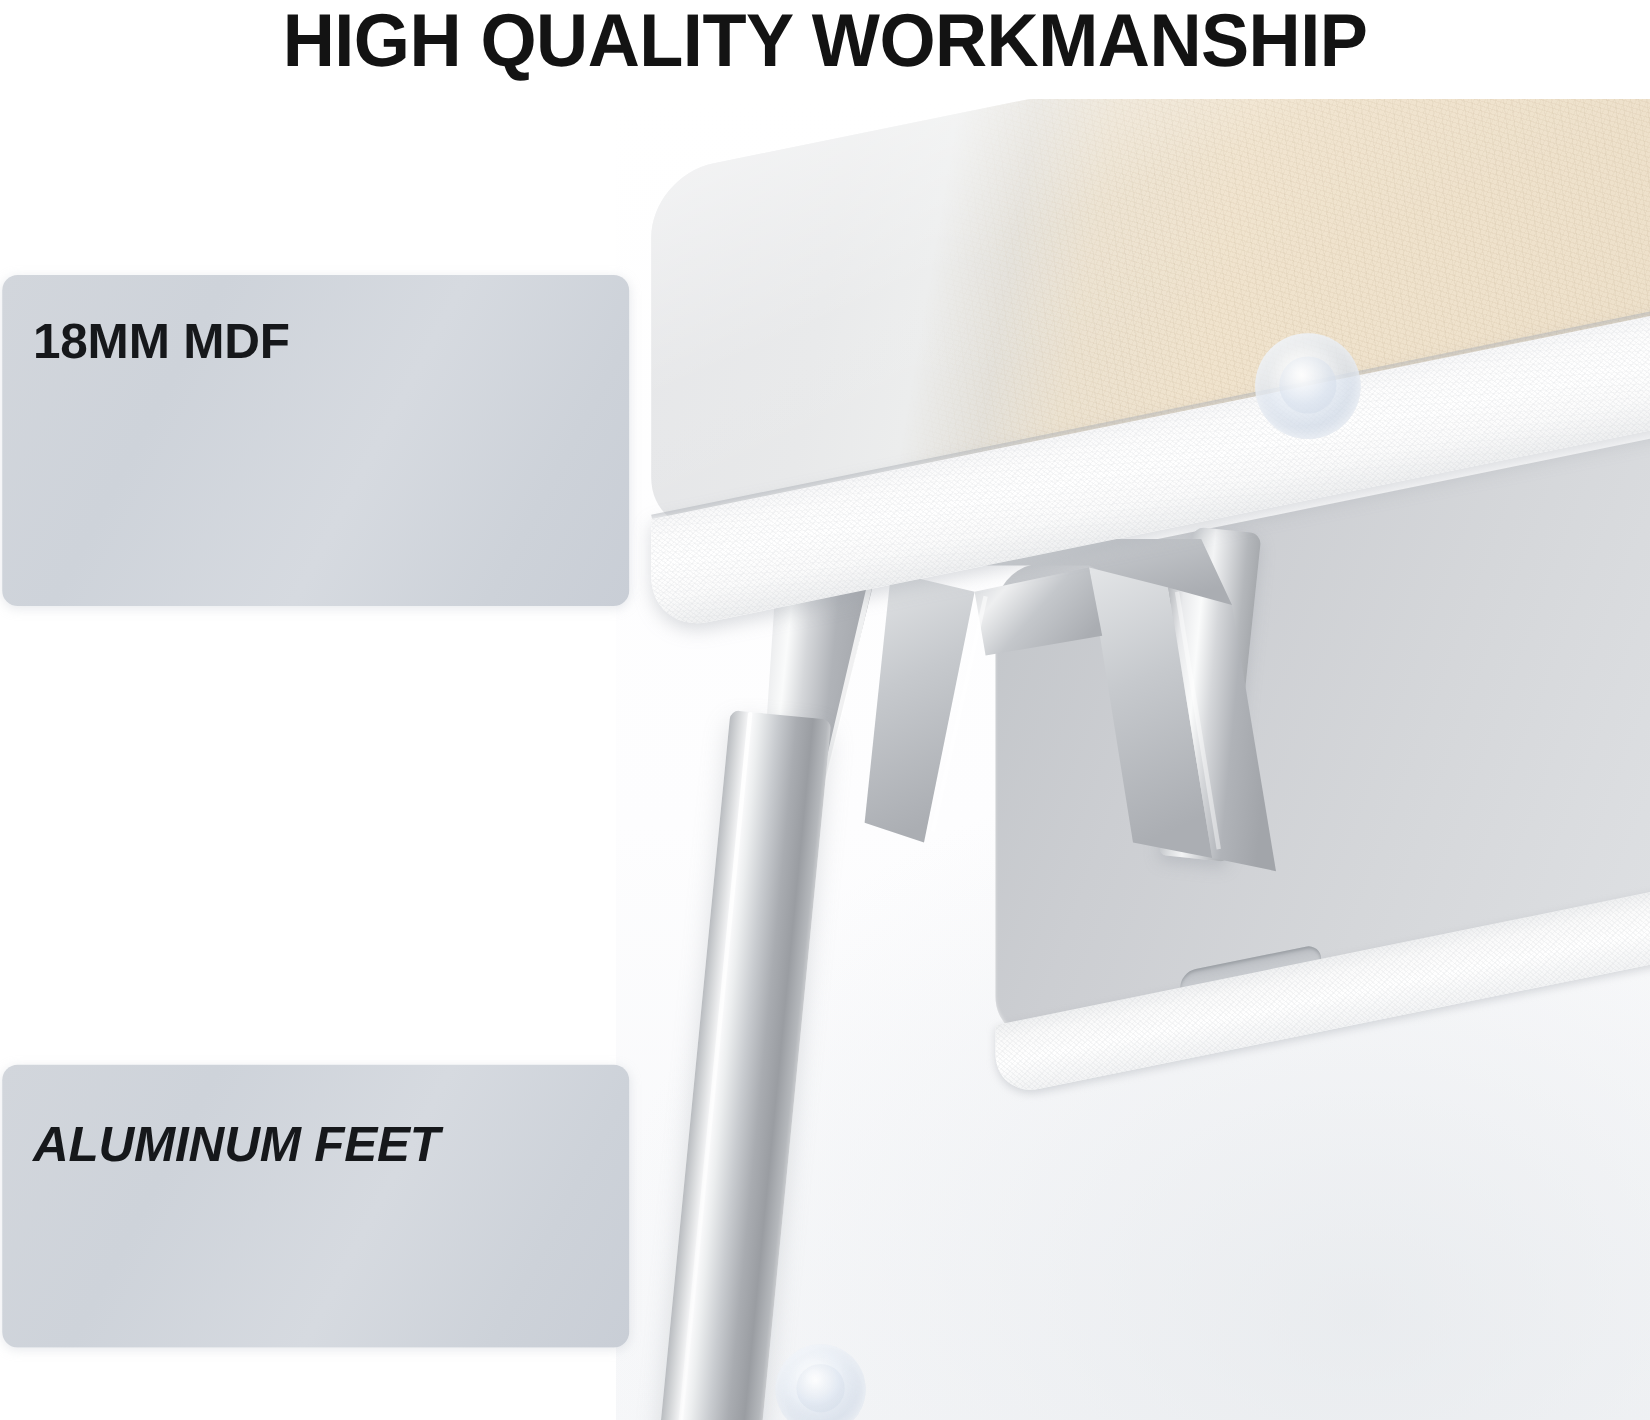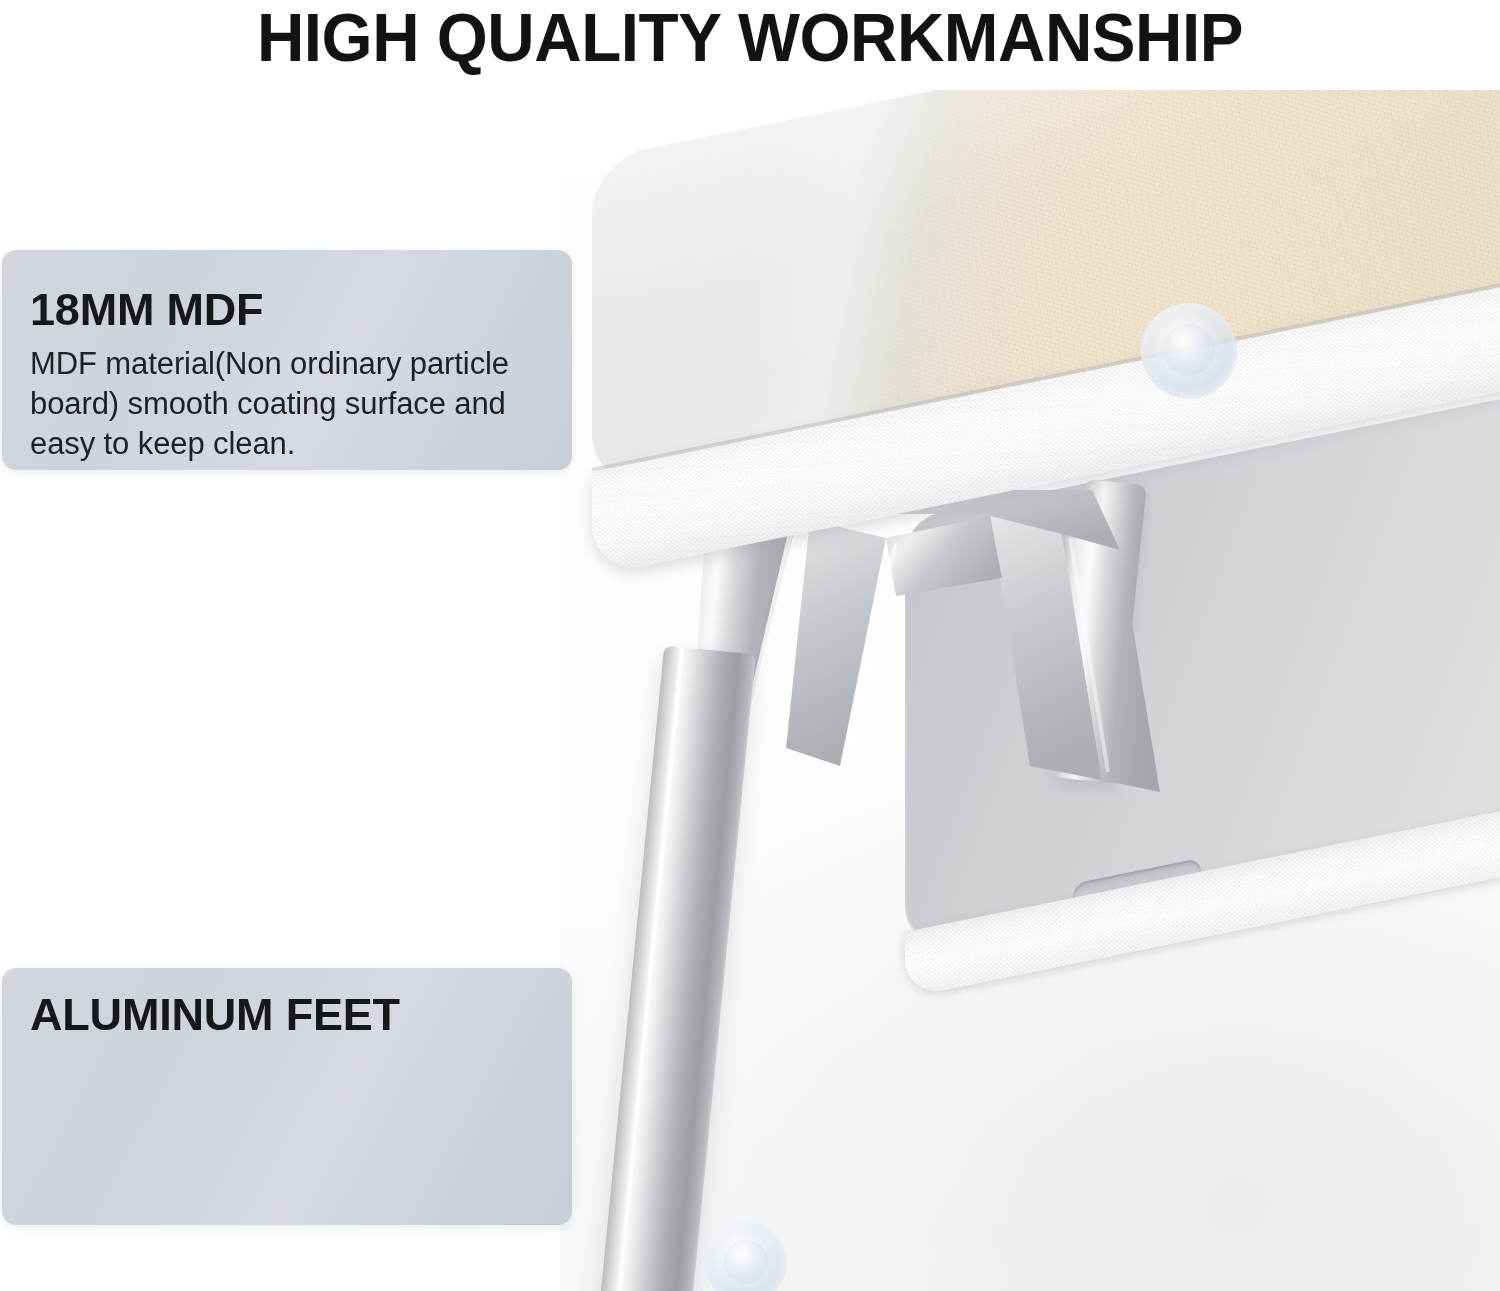--- a/index.html
+++ b/index.html
@@ -300,21 +300,21 @@
   .callout {
     position: absolute;
     left: 2px;
     width: 570px;
     border-radius: 14px;
     background: linear-gradient(118deg, #d2d6dc 0%, #ced3da 28%, #d6dae0 58%, #cdd2d9 82%, #c9ced6 100%);
     box-shadow: 0 2px 10px rgba(190,195,203,0.35);
     box-sizing: border-box;
     padding: 34px 28px 26px 28px;
   }
-  .callout-1 { top: 250px; height: 220px; }
+  .callout-1 { top: 250px; height: 301px; }
   .callout-2 { top: 968px; height: 257px; }
 
   .callout-title {
     margin: 0 0 8px 0;
     font-family: "Liberation Sans", sans-serif;
     font-weight: 700;
     font-size: 45px;
     line-height: 52px;
     letter-spacing: -0.2px;
     color: #16181b;
@@ -322,21 +322,21 @@
   .callout-body {
     margin: 0;
     font-family: "Liberation Sans", sans-serif;
     font-weight: 400;
     font-size: 31px;
     line-height: 40px;
     letter-spacing: -0.1px;
     color: #1d2024;
   }
   .callout-2 .callout-title { margin-bottom: 22px; }
-  .callout-2 { padding-top: 21px; }
+  .callout-2 { padding-top: 46px; font-style: italic; }
 </style>
 </head>
 <body>
 
 <div class="headline">HIGH QUALITY WORKMANSHIP</div>
 
 <div class="stage">
 
   <div class="floor-tint"></div>
 
@@ -407,18 +407,17 @@
     <div class="desktop-edge"></div>
   </div>
 
   <div class="bumper bumper-top"></div>
   <div class="bumper bumper-leg"></div>
 
 </div>
 
 <div class="callout callout-1">
   <p class="callout-title">18MM MDF</p>
-  <p class="callout-body">MDF material(Non ordinary particle board) smooth coating surface and easy to keep clean.</p>
 </div>
 
 <div class="callout callout-2">
   <p class="callout-title">ALUMINUM FEET</p>
 </div>
 
 </body></html>

